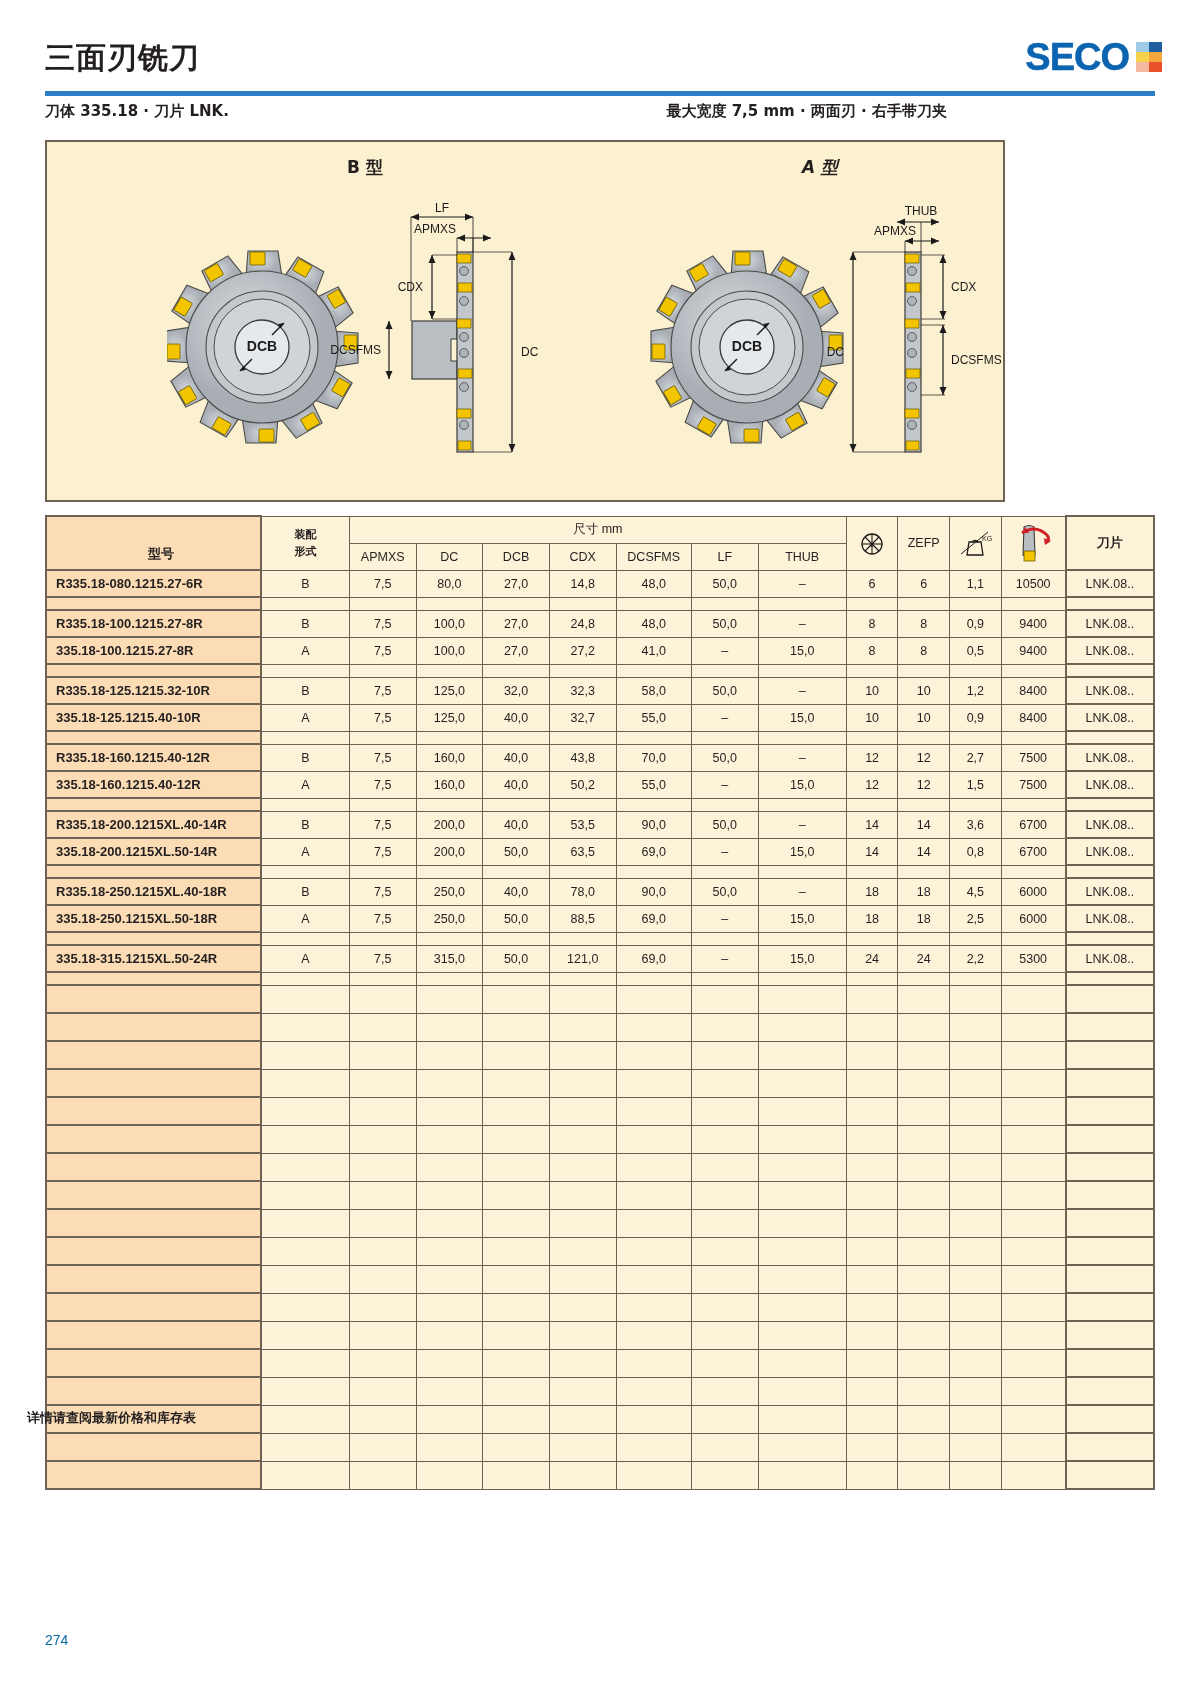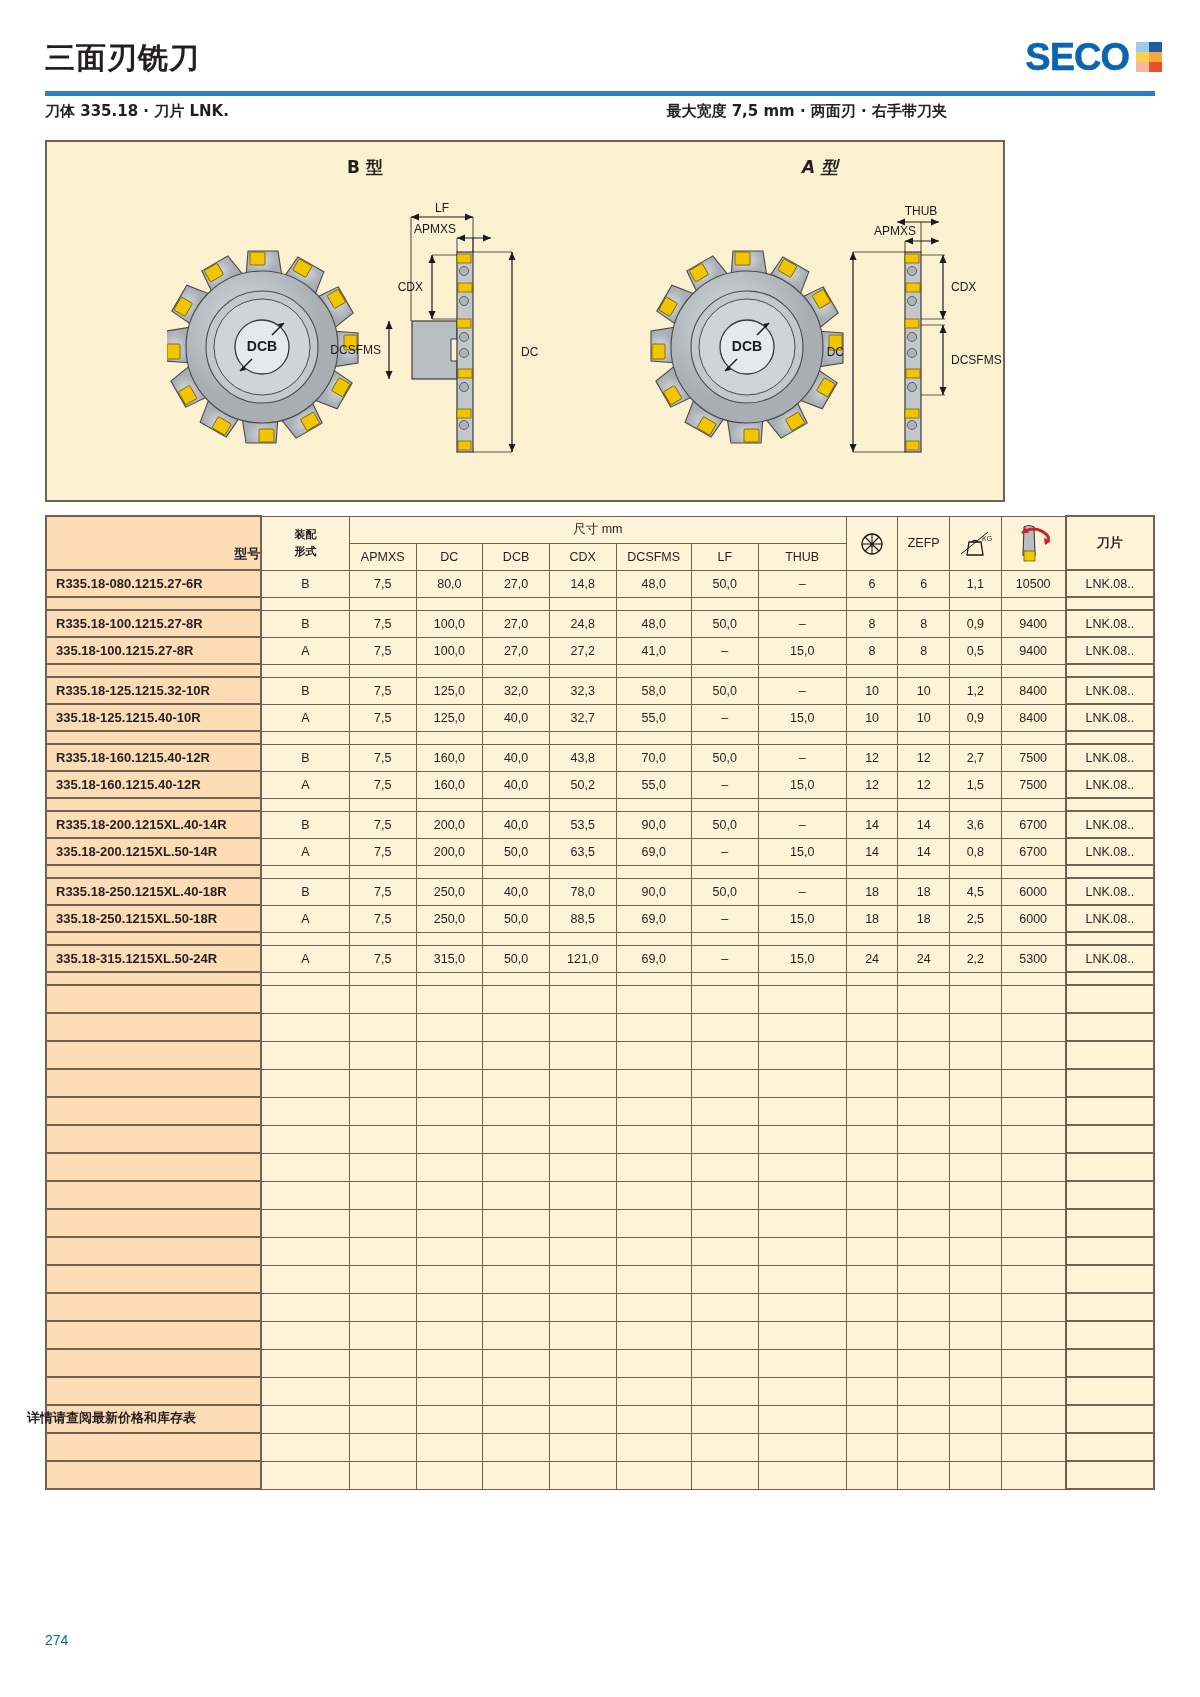--- a/index.html
+++ b/index.html
@@ -496,21 +496,21 @@
       <col style="width:62px">
     <col style="width:82px">
     <col style="width:48px">
       <col style="width:48px">
       <col style="width:48px">
     <col style="width:60px">
       <col style="width:82px">
   </colgroup>
   <thead>
     <tr>
-      <th class="hdr-designation outer" rowspan="2" style="vertical-align:bottom; text-align:right; padding:0 0 6px 15px;">
+      <th class="hdr-designation outer" rowspan="2" style="vertical-align:bottom; text-align:center; padding:0 0 6px 15px;">
         <span class="hdr-label">型号</span>
       </th>
       <th rowspan="2" class="hdr-tall">
         <div style="font-weight:bold;font-size:11px;font-family:'DejaVu Sans',sans-serif;line-height:17px;">
           <span>装配</span><br>
           <span>形式</span>
         </div>
       </th>
       <th colspan="7" class="hdr-dim">尺寸 mm</th>
       <th rowspan="2" class="hdr-tall">

